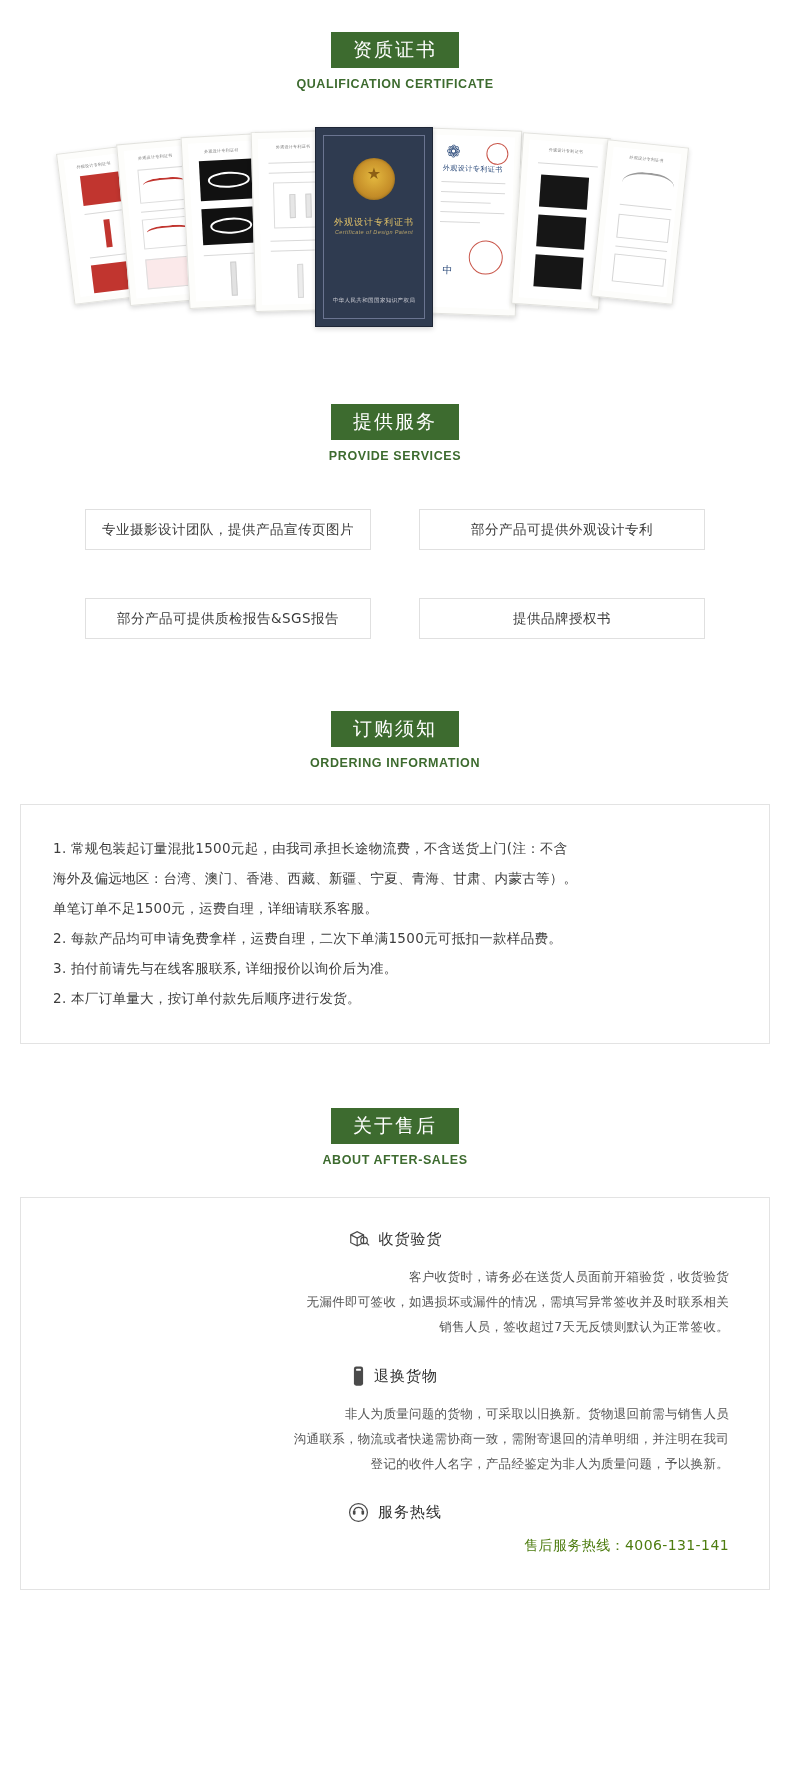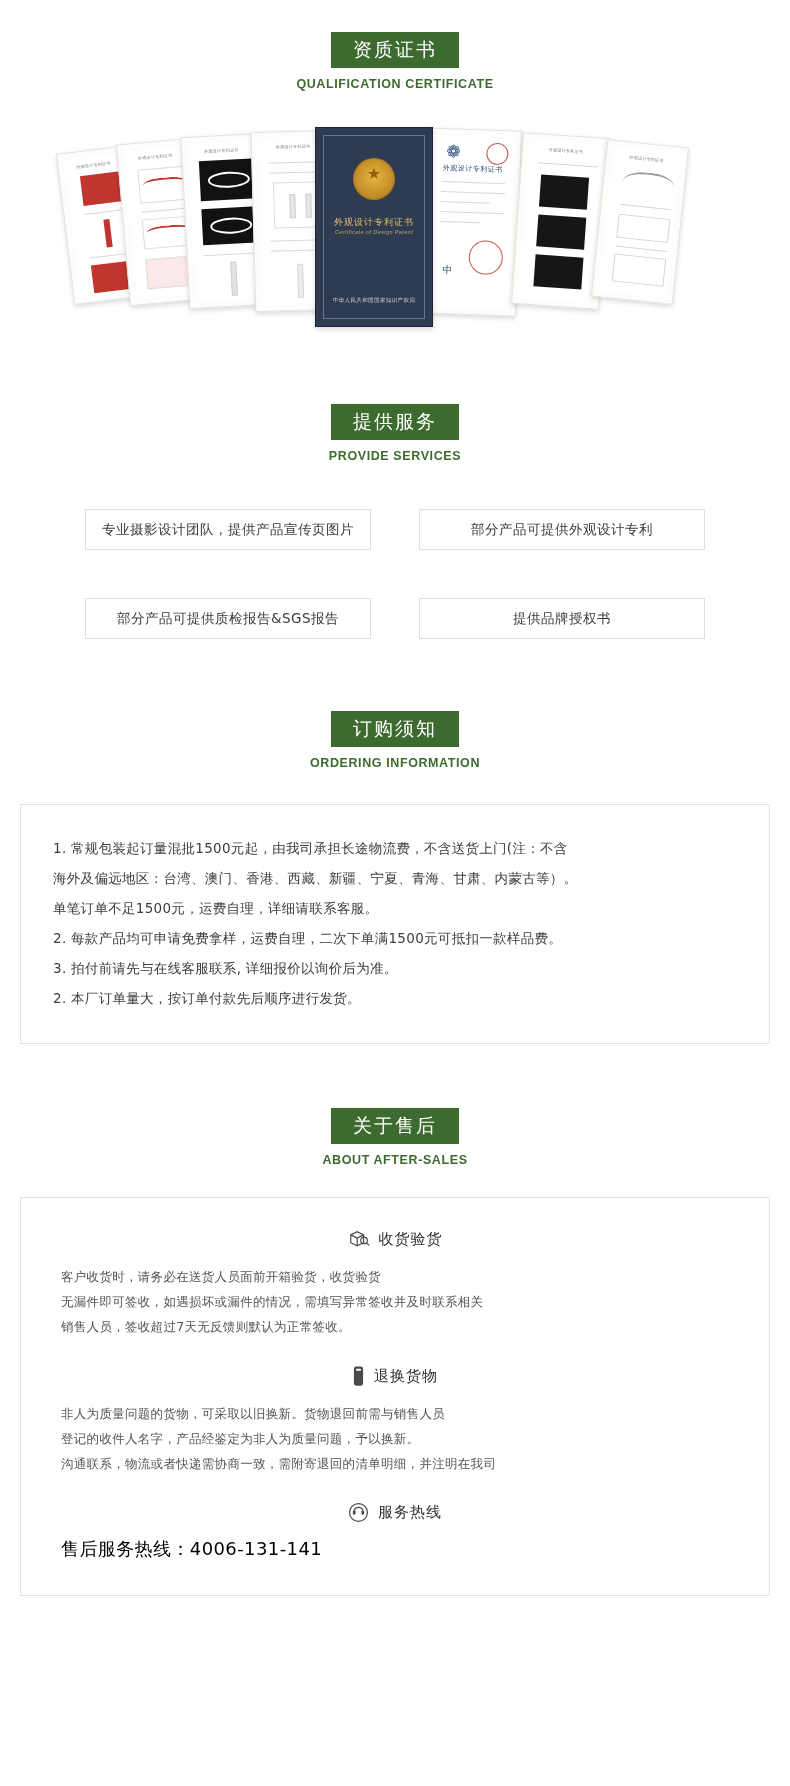--- a/index.html
+++ b/index.html
@@ -176,21 +176,21 @@
     font-family: "DejaVu Sans", "Liberation Sans", sans-serif;
   }
 
   
   .after-box {
     width: 750px;
     margin: 30px auto 0 auto;
     border: 1px solid #e3e3e3;
     background: #fff;
     padding: 30px 40px 34px 40px;
-    text-align: left;
+    text-align: right;
   }
   .after-head {
     display: flex;
     align-items: center;
     justify-content: center;
     gap: 9px;
     margin-bottom: 14px;
   }
   .after-head .ttl {
     font-size: 15px;
@@ -202,22 +202,22 @@
     margin: 0;
     font-size: 12.5px;
     color: #555555;
     line-height: 25px;
     letter-spacing: 0.3px;
     font-family: "DejaVu Sans", "Liberation Sans", sans-serif;
   }
   .after-group { margin-bottom: 26px; }
   .after-group:last-child { margin-bottom: 0; }
   .hotline-num {
-    font-size: 18px;
-    color: #000000;
+    font-size: 14px;
+    color: #4d7c0f;
     letter-spacing: 0.4px;
     margin-top: 10px;
     font-family: "DejaVu Sans", "Liberation Sans", sans-serif;
   }
   .ico { display: inline-block; line-height: 0; }
 </style>
 </head>
 <body>
 
 <div class="page">
@@ -391,22 +391,22 @@
           <span class="ico">
             <svg width="13" height="22" viewBox="0 0 14 24" fill="#4a4a4a">
               <rect x="2" y="1.5" width="10" height="21" rx="2.5"></rect>
               <rect x="4.4" y="4" width="5.2" height="2.4" rx="0.6" fill="#ffffff"></rect>
             </svg>
           </span>
           <span class="ttl">退换货物</span>
         </div>
         <div class="after-body">
           <p>非人为质量问题的货物，可采取以旧换新。货物退回前需与销售人员</p>
+          <p>沟通联系，物流或者快递需协商一致，需附寄退回的清单明细，并注明在我司</p>
           <p>登记的收件人名字，产品经鉴定为非人为质量问题，予以换新。</p>
-          <p>沟通联系，物流或者快递需协商一致，需附寄退回的清单明细，并注明在我司</p>
         </div>
       </div>
 
       <div class="after-group">
         <div class="after-head">
           <span class="ico">
             <svg width="21" height="21" viewBox="0 0 24 24" fill="none" stroke="#4a4a4a" stroke-width="1.4">
               <circle cx="12" cy="12" r="10.2"></circle>
               <path d="M7 9.2 a5.6 5.6 0 0 1 10 0" stroke-width="1.4"></path>
               <rect x="5.6" y="9.4" width="3" height="5.2" rx="1.4" fill="#4a4a4a" stroke="none"></rect>

